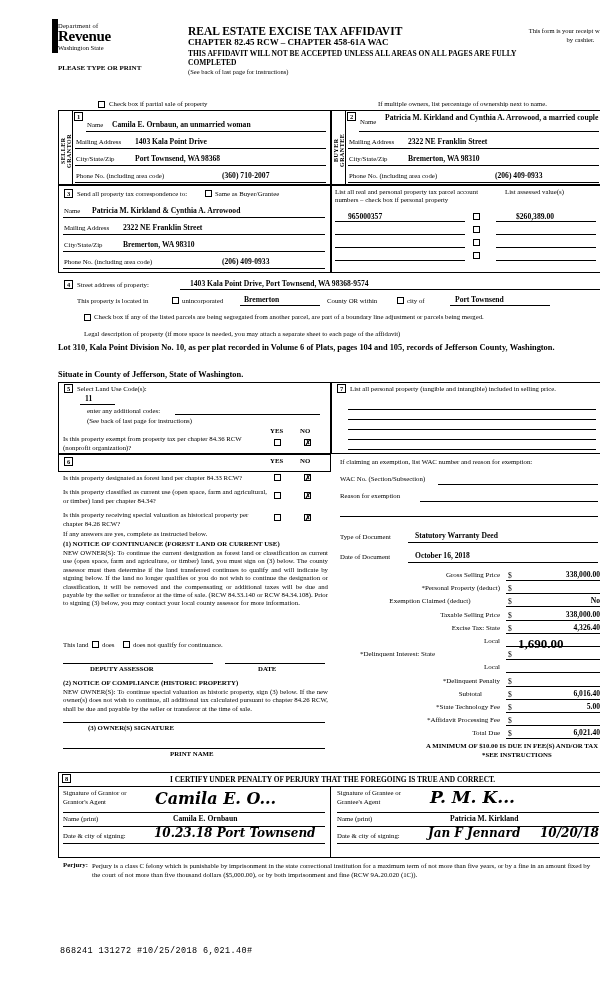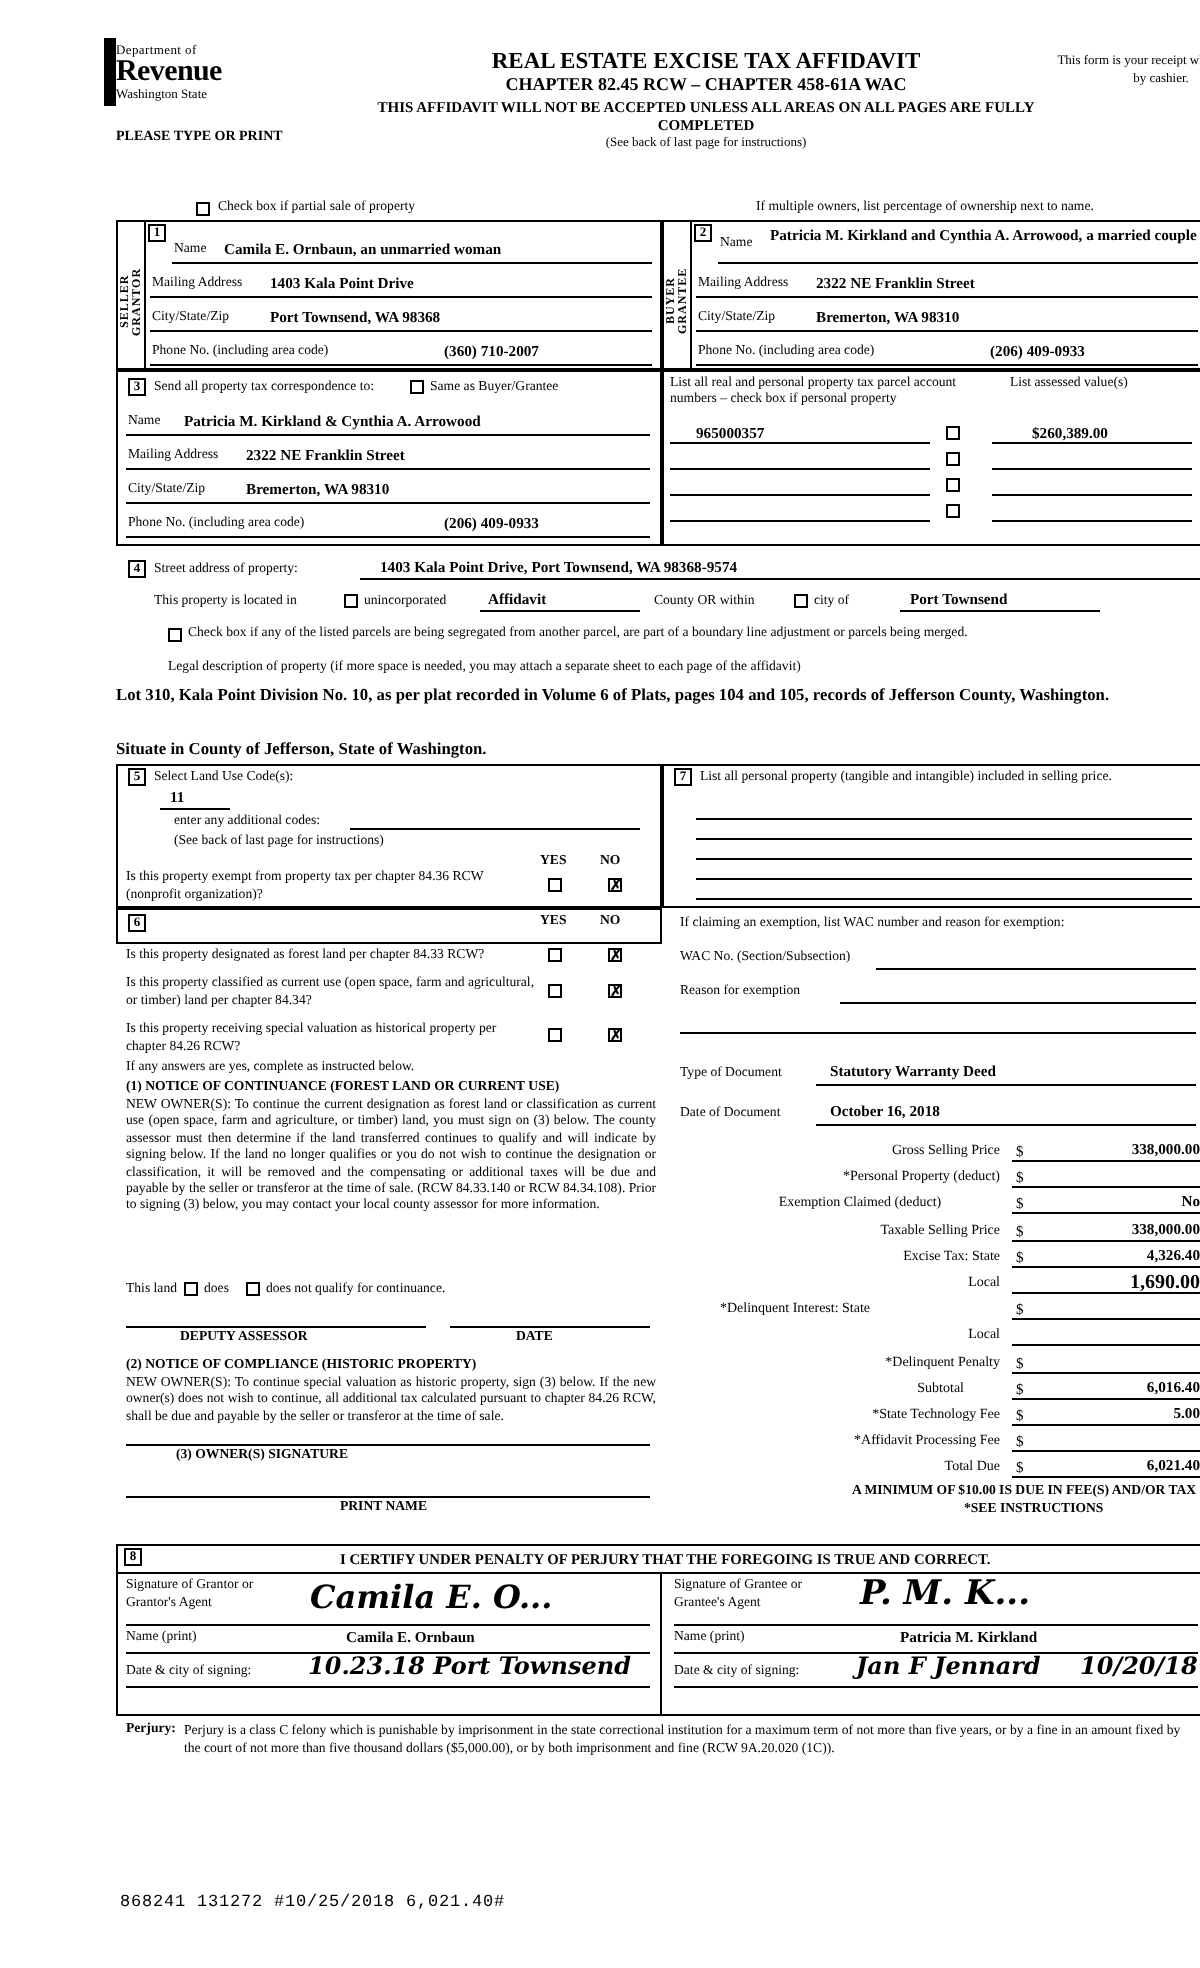--- a/index.html
+++ b/index.html
@@ -7,21 +7,21 @@
   .page{position:relative;width:600px;height:984px;overflow:hidden;margin-left:30px;}
   .sig{font-family:"DejaVu Serif",serif;font-style:italic;font-weight:bold;}
 
   
   .hdr{position:absolute;left:28px;top:22px;width:545px;}
   .logo{position:absolute;left:0;top:0;width:120px;}
   .logo .dept{font-size:6.5px;letter-spacing:.2px;}
   .logo .rev{font-size:15px;font-weight:bold;letter-spacing:-.3px;line-height:15px;}
   .logo .wa{font-size:6.5px;}
   .logo .bar{position:absolute;left:-6px;top:-3px;width:6px;height:34px;background:#000;}
-  .title{position:absolute;left:130px;top:3px;width:330px;text-align:center;}
+  .title{position:absolute;left:130px;top:3px;width:330px;text-align:left;}
   .title .t1{font-size:11.5px;font-weight:bold;}
   .title .t2{font-size:9px;font-weight:bold;}
   .title .t3{font-size:7.5px;font-weight:bold;margin-top:2px;}
   .title .t4{font-size:6.5px;margin-top:1px;}
   .receipt{position:absolute;left:470px;top:4px;width:105px;text-align:center;font-size:6.5px;line-height:9px;}
   .typeprint{position:absolute;left:0;top:42px;font-size:7px;font-weight:bold;}
 
   
   .box{position:absolute;border:1px solid #000;box-sizing:border-box;}
   .lbl{position:absolute;font-size:6.8px;}
@@ -138,21 +138,21 @@
   <div class="ul" style="left:466px;top:260px;width:100px;"></div>
 
   <div class="num" style="left:34px;top:280px;">4</div>
   <div class="lbl" style="left:47px;top:281px;">Street address of property:</div>
   <div class="val" style="left:160px;top:279px;">1403 Kala Point Drive, Port Townsend, WA  98368-9574</div>
   <div class="ul" style="left:150px;top:289px;width:420px;"></div>
 
   <div class="lbl" style="left:47px;top:297px;">This property is located in</div>
   <div class="cb" style="left:142px;top:297px;"></div>
   <div class="lbl" style="left:152px;top:297px;">unincorporated</div>
-  <div class="val" style="left:214px;top:295px;">Affidavit</div>
+  <div class="val" style="left:214px;top:295px;">Bremerton</div>
   <div class="ul" style="left:210px;top:305px;width:80px;"></div>
   <div class="lbl" style="left:297px;top:297px;">County OR within</div>
   <div class="cb" style="left:367px;top:297px;"></div>
   <div class="lbl" style="left:377px;top:297px;">city of</div>
   <div class="val" style="left:425px;top:295px;">Port Townsend</div>
   <div class="ul" style="left:420px;top:305px;width:100px;"></div>
 
   <div class="cb" style="left:54px;top:314px;"></div>
   <div class="lbl" style="left:64px;top:313px;width:500px;">Check box if any of the listed parcels are being segregated from another parcel, are part of a boundary line adjustment or parcels being merged.</div>
 
@@ -253,21 +253,21 @@
       <div class="ul" style="position: absolute; left: 476px; top: 606.4px; width: 94px;"></div>
       <div class="lbl" style="position: absolute; left: 330px; top: 610.6px; width: 140px; text-align: right; font-size: 7px;">Taxable Selling Price</div>
       <div class="lbl" style="position: absolute; left: 478px; top: 610.6px; font-size: 7.5px;">$</div>
       <div class="val" style="position: absolute; left: 488px; top: 609.6px; width: 82px; text-align: right; font-size: 7.6px;">338,000.00</div>
       <div class="ul" style="position: absolute; left: 476px; top: 619.6px; width: 94px;"></div>
       <div class="lbl" style="position: absolute; left: 330px; top: 623.8px; width: 140px; text-align: right; font-size: 7px;">Excise Tax:  State</div>
       <div class="lbl" style="position: absolute; left: 478px; top: 623.8px; font-size: 7.5px;">$</div>
       <div class="val" style="position: absolute; left: 488px; top: 622.8px; width: 82px; text-align: right; font-size: 7.6px;">4,326.40</div>
       <div class="ul" style="position: absolute; left: 476px; top: 632.8px; width: 94px;"></div>
       <div class="lbl" style="position: absolute; left: 330px; top: 637px; width: 140px; text-align: right; font-size: 7px;">Local</div>
-      <div class="val" style="position: absolute; left: 488px; top: 636px; width: 82px; text-align: right; font-size: 10px;">1,690.00</div>
+      <div class="val" style="position: absolute; left: 488px; top: 636px; width: 82px; text-align: left; font-size: 13px;">1,690.00</div>
       <div class="ul" style="position: absolute; left: 476px; top: 646px; width: 94px;"></div>
       <div class="lbl" style="position: absolute; left: 330px; top: 650.2px; width: 140px; text-align: left; font-size: 7px;">*Delinquent Interest: State</div>
       <div class="lbl" style="position: absolute; left: 478px; top: 650.2px; font-size: 7.5px;">$</div>
       <div class="val" style="position: absolute; left: 488px; top: 649.2px; width: 82px; text-align: right; font-size: 7.6px;"></div>
       <div class="ul" style="position: absolute; left: 476px; top: 659.2px; width: 94px;"></div>
       <div class="lbl" style="position: absolute; left: 330px; top: 663.4px; width: 140px; text-align: right; font-size: 7px;">Local</div>
       <div class="val" style="position: absolute; left: 488px; top: 662.4px; width: 82px; text-align: right; font-size: 7.6px;"></div>
       <div class="ul" style="position: absolute; left: 476px; top: 672.4px; width: 94px;"></div>
       <div class="lbl" style="position: absolute; left: 330px; top: 676.6px; width: 140px; text-align: right; font-size: 7px;">*Delinquent Penalty</div>
       <div class="lbl" style="position: absolute; left: 478px; top: 676.6px; font-size: 7.5px;">$</div>

